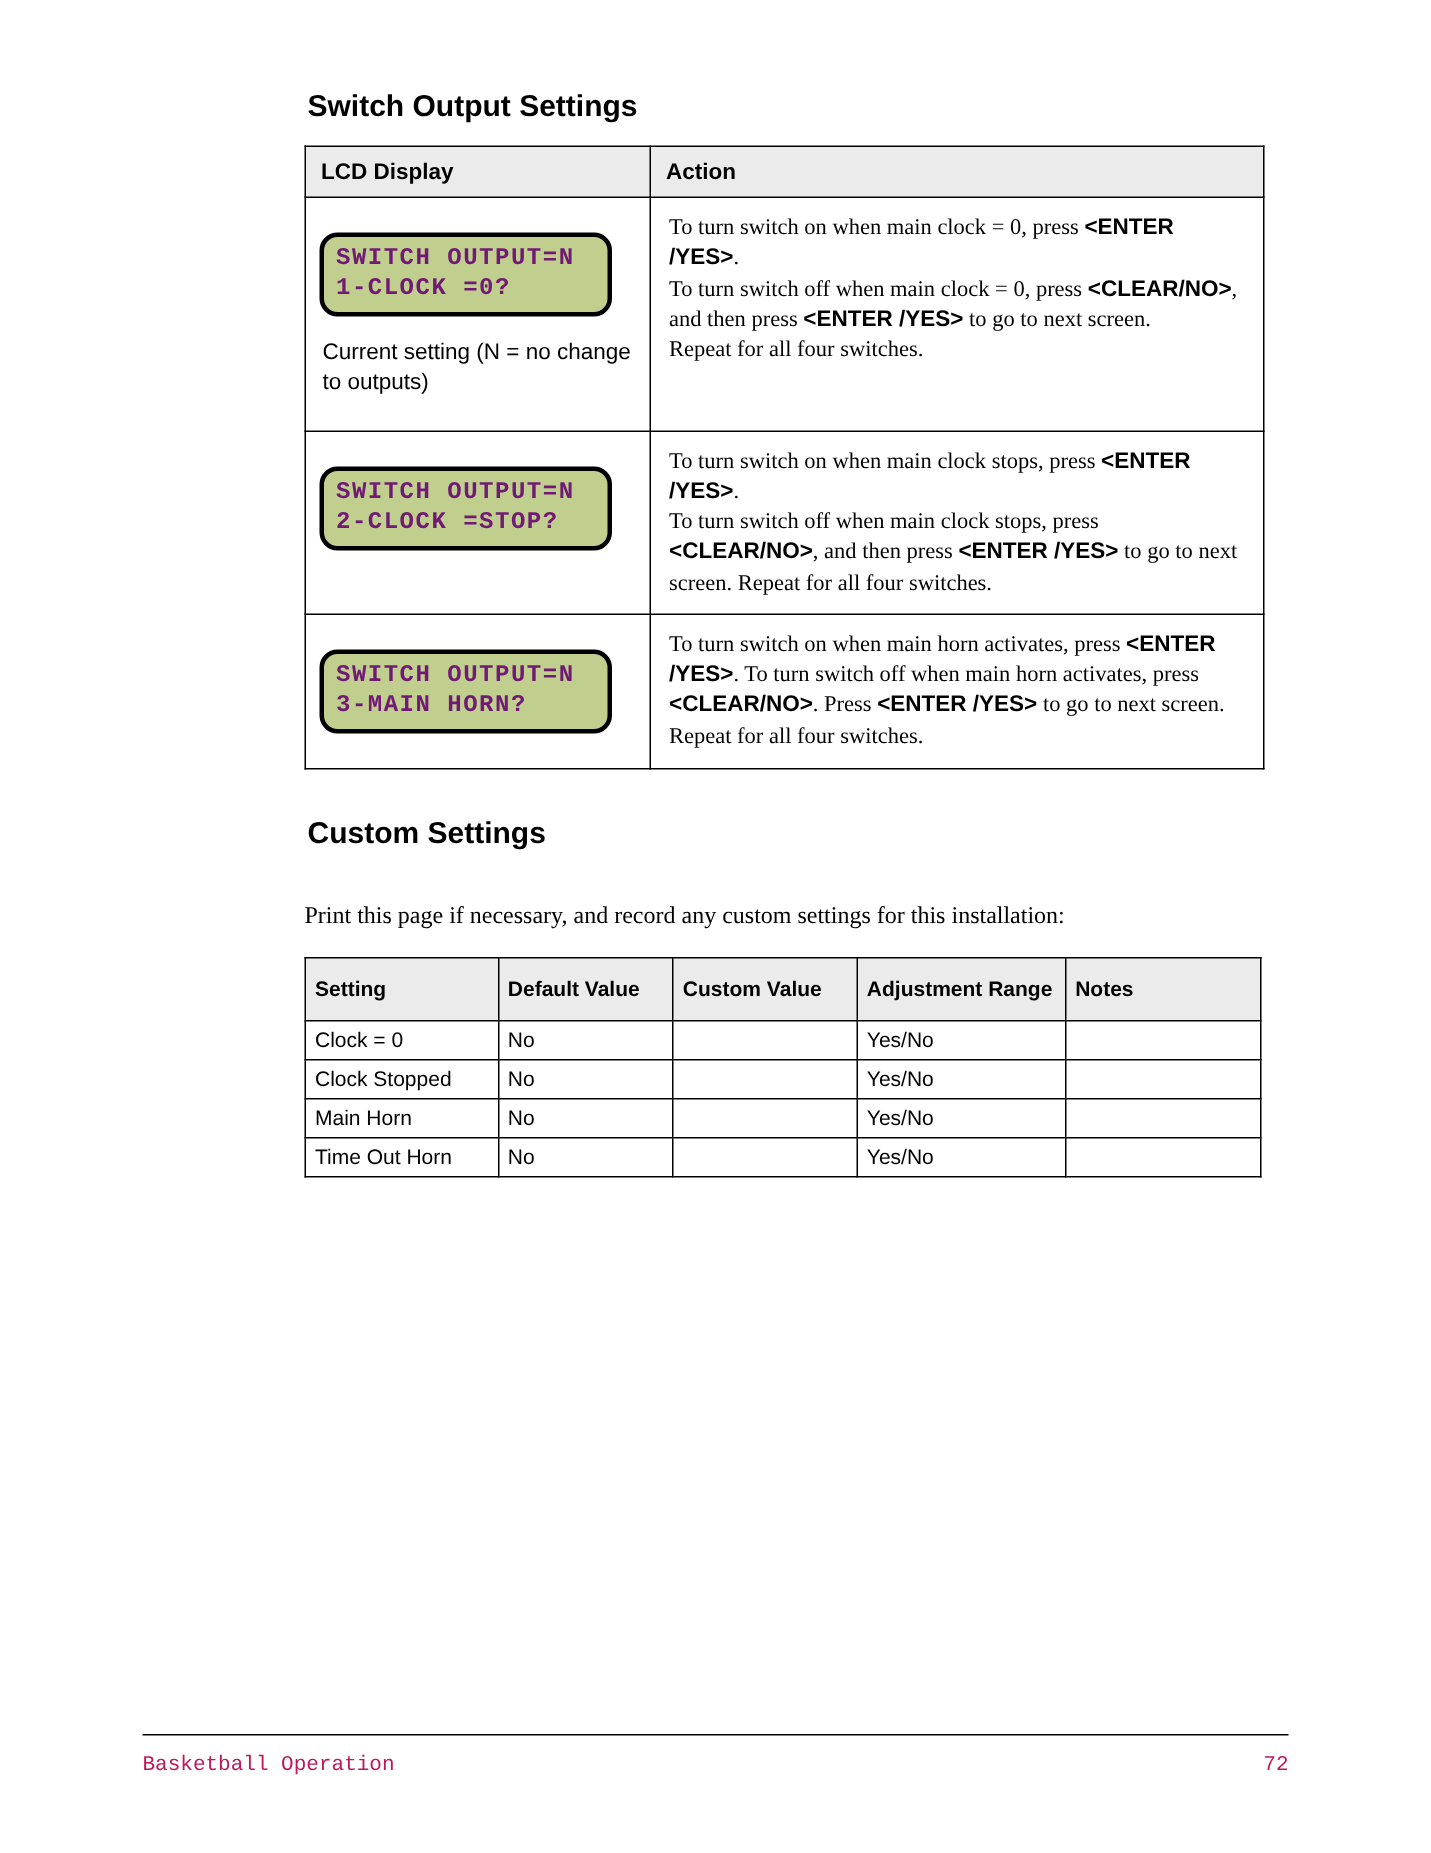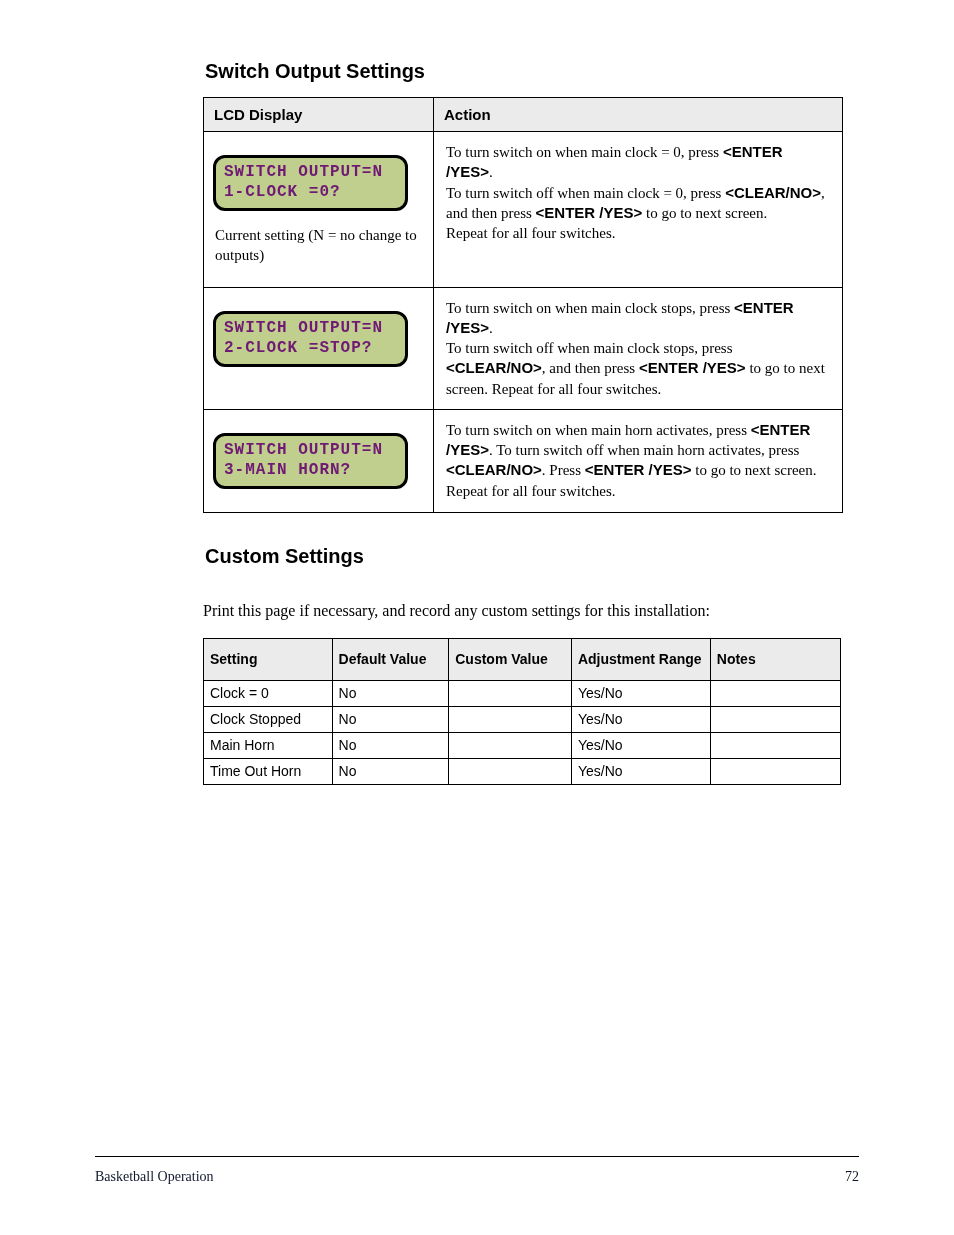--- a/index.html
+++ b/index.html
@@ -61,21 +61,21 @@
     font-family: "Courier New", monospace;
     font-weight: bold;
     font-size: 16px;
     letter-spacing: 1px;
     line-height: 1.25;
     width: 195px;
     color: #701a75;
     white-space: pre;
   }
   .lcd-note {
-    font-family: Liberation Serif, serif;
+    font-family: Liberation Sans, sans-serif;
     font-size: 15px;
     padding: 6px 10px 29px 10px;
     line-height: 1.35;
   }
   .row-tall .lcd-wrap { padding-top: 22px; padding-bottom: 8px; }
   .row-tall .lcd-note { padding-bottom: 20px; }
 
   
   .intro-text {
     font-family: Georgia, serif;
@@ -115,23 +115,23 @@
   .footer-rule {
     position: absolute;
     left: 95px; right: 95px; bottom: 78px;
     border-top: 1px solid #000;
   }
   .footer {
     position: absolute;
     left: 95px; right: 95px; bottom: 50px;
     display: flex;
     justify-content: space-between;
-    font-family: Liberation Serif, serif;
+    font-family: Liberation Mono, monospace;
     font-size: 14px;
-    color: #0f172a;
+    color: #be185d;
   }
 </style>
 </head>
 <body>
 
 <div class="page-inner">
 
   <div class="section-heading">Switch Output Settings</div>
 
   <table class="settings-table">

